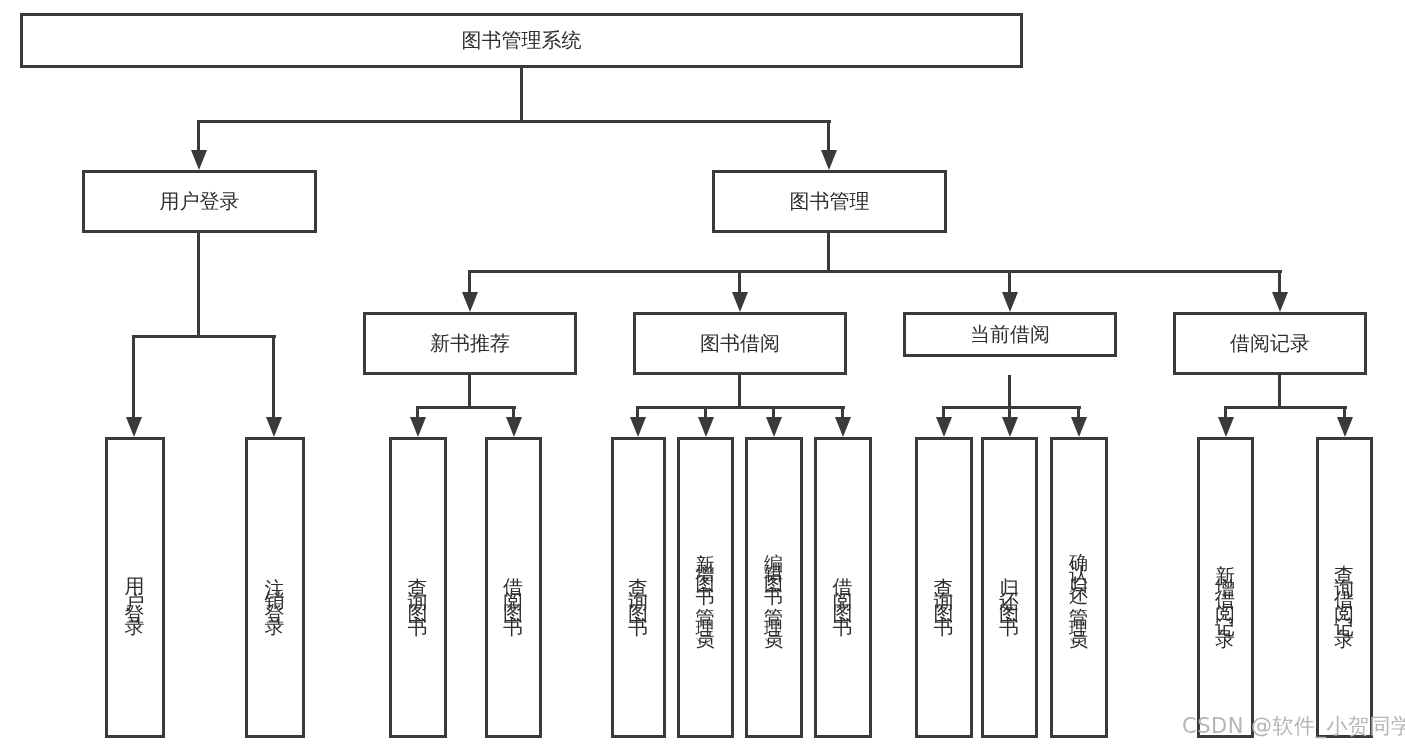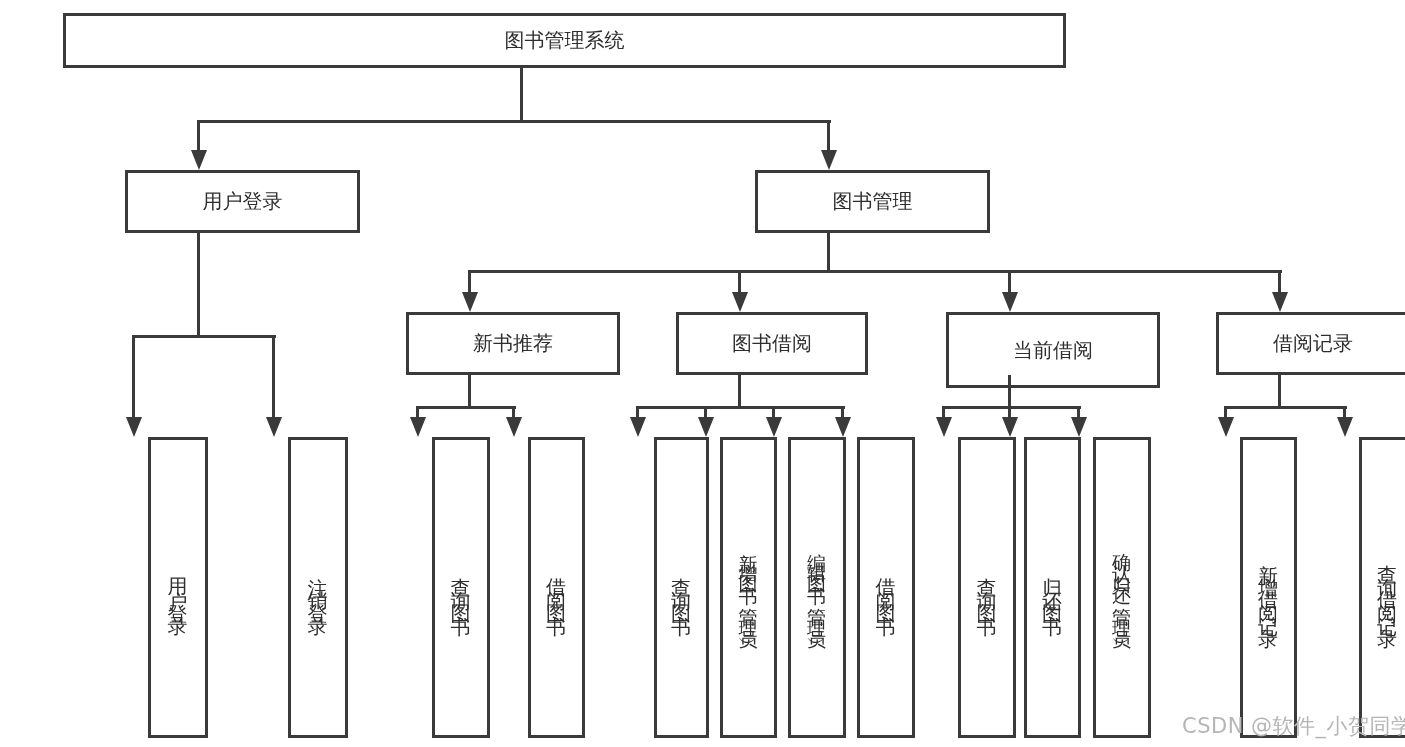--- a/index.html
+++ b/index.html
@@ -6,21 +6,21 @@
   .stage{
     position:relative;width:1405px;height:747px;overflow:hidden;
     background:var(--background,#ffffff);
     font-family:"DejaVu Sans","Liberation Sans",sans-serif;
     color:var(--text,#2e2e2e);
   }
   .box{
     position:absolute;box-sizing:border-box;
     border:3px solid var(--line,#3a3a3a);background:#fff;
     display:flex;align-items:center;justify-content:center;
-    font-size:20px;text-align:center;white-space:nowrap;margin-left:43px;
+    font-size:20px;text-align:center;white-space:nowrap;
   }
   .vert span{
     writing-mode:vertical-rl;text-orientation:mixed;
     letter-spacing:13px;font-size:20px;line-height:1;white-space:nowrap;
   }
   .vert.small span{letter-spacing:11px;font-size:19px;}
   .h{position:absolute;height:3px;background:var(--line,#3a3a3a);}
   .v{position:absolute;width:3px;background:var(--line,#3a3a3a);}
   .arr{
     position:absolute;width:0;height:0;
@@ -47,25 +47,25 @@
   </div>
 
   <div class="box" style="left:363px;top:312px;width:214px;height:63px;">
     <span>新书推荐</span>
   </div>
 
   <div class="box" style="left:712px;top:170px;width:235px;height:63px;">
     <span>图书管理</span>
   </div>
 
-  <div class="box" style="left:633px;top:312px;width:192px;height:63px;">
+  <div class="box" style="left:633px;top:312px;width:214px;height:63px;">
     <span>图书借阅</span>
   </div>
 
-  <div class="box" style="left:903px;top:312px;width:214px;height:76px;">
+  <div class="box" style="left:903px;top:312px;width:214px;height:45px;">
     <span>当前借阅</span>
   </div>
 
   <div class="box" style="left:1173px;top:312px;width:194px;height:63px;">
     <span>借阅记录</span>
   </div>
 
   <div class="box vert" style="left:105px;top:437px;width:60px;height:301px;">
     <span>用户登录</span>
   </div>

